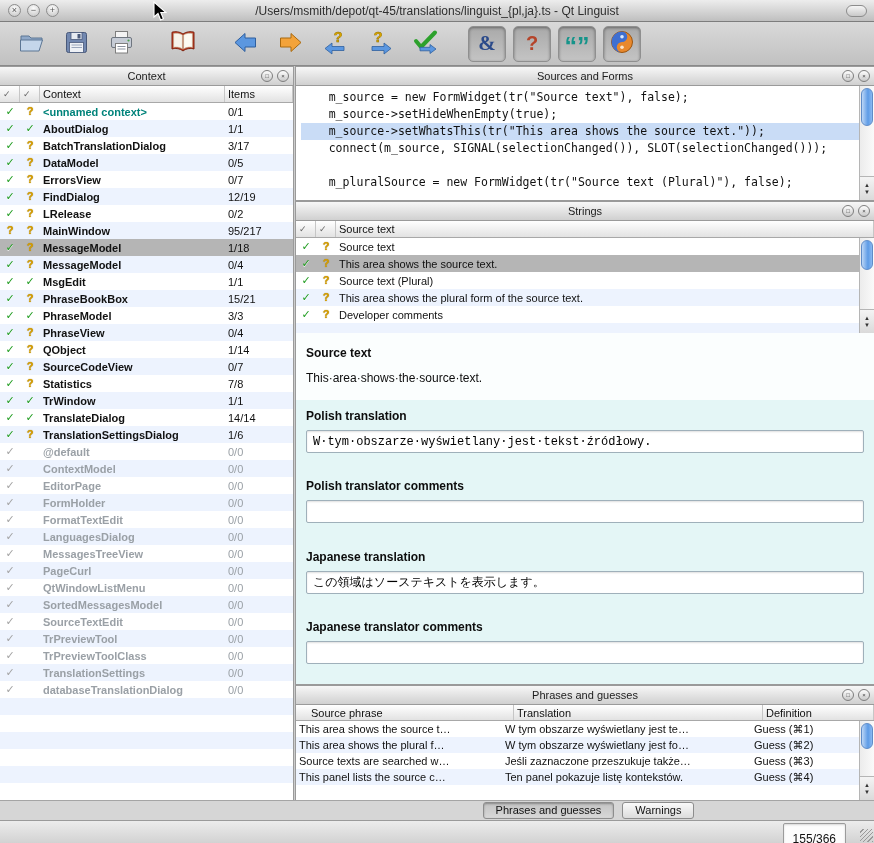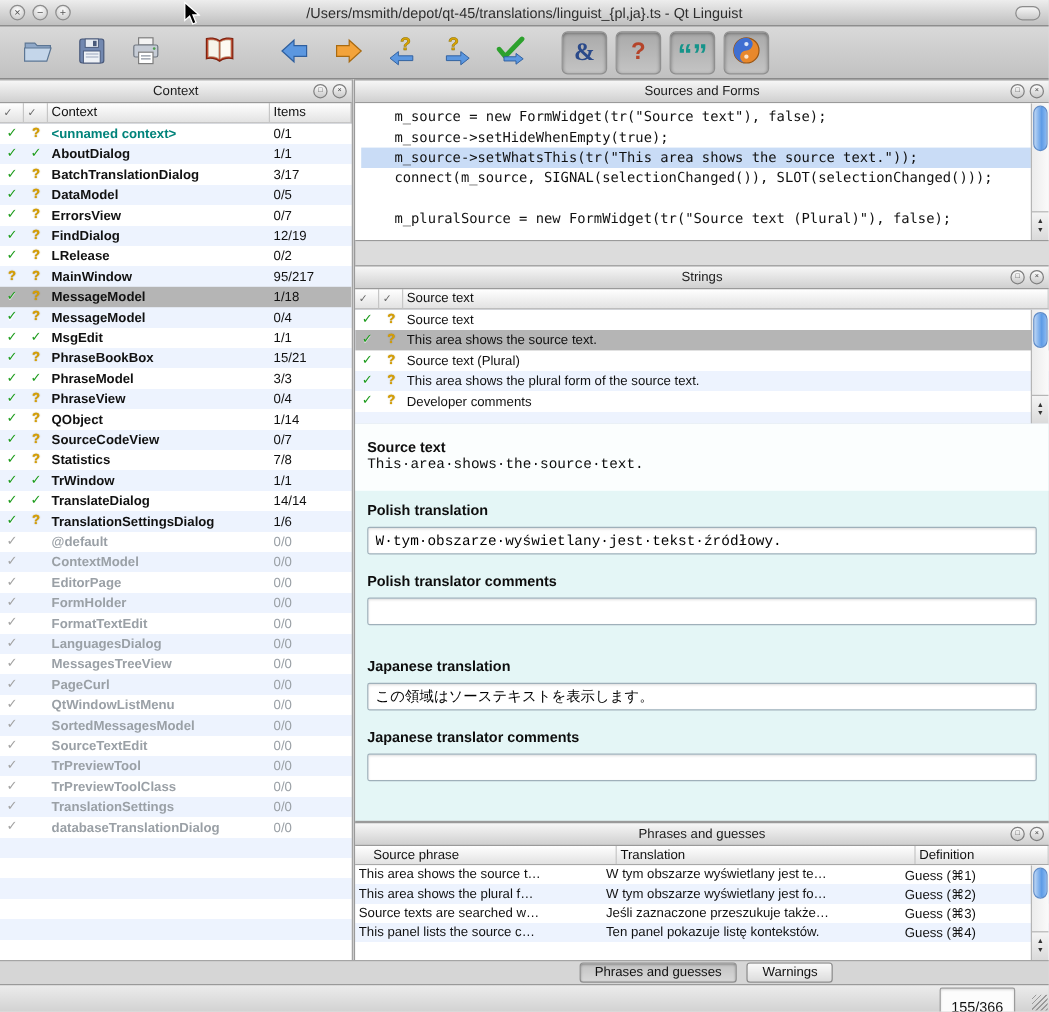--- a/index.html
+++ b/index.html
@@ -87,23 +87,23 @@
           background:linear-gradient(to right,#bcd6f6,#5d9be6 60%,#8ab9f1);border:1px solid #5f8cc8;}
   .varrow-box{position:absolute;bottom:0;left:0;width:100%;height:24px;border-top:1px solid #b5b5b5;
               display:flex;flex-direction:column;align-items:center;justify-content:center;gap:1px;
               font-size:6px;color:#333;background:linear-gradient(#f4f4f4,#dadada);}
 
   
   .editor{flex:1;background:#e4f6f6;border-bottom:1px solid #9a9a9a;overflow:hidden;
           display:flex;flex-direction:column;min-height:0;}
   .ed-source{background:#fbfefe;padding:13px 10px 15px;}
   .ed-label{font-weight:bold;font-size:12px;color:#0d0d0d;}
-  .ed-value{font-size:12px;color:#0d0d0d;font-family:Liberation Mono, monospace;}
+  .ed-value{margin-top:11px;font-size:12px;color:#0d0d0d;}
   .ed-rest{padding:9px 10px 0;}
-  .ed-field{margin-bottom:15px;}
+  .ed-field{margin-bottom:26px;}
   .ed-field.gap-big{margin-top:27px;}
   .ed-input{display:block;width:100%;height:23px;border:1px solid #9fb0ba;border-radius:2px;
             background:#fff;font-size:12px;font-family:Liberation Mono, monospace;padding:2px 6px;margin-top:7px;
             box-shadow:inset 0 1px 2px rgba(0,0,0,.13);}
 
   
   .tabbar{height:20px;flex:none;background:#d6d6d6;border-top:1px solid #a5a5a5;display:flex;align-items:center;}
   .tabbar-spacer{width:303px;flex:none;}
   .tabbar-tabs{flex:1;display:flex;align-items:center;justify-content:center;gap:8px;}
   .btab{font-size:11px;padding:1px 12px 2px;border:1px solid #8d8d8d;border-radius:3px;
@@ -481,21 +481,21 @@
           <div class="vscroll">
             <div class="vthumb" style="top:2px;height:38px;"></div>
             <div class="varrow-box">
                 <span>▲</span>
                 <span>▼</span>
               </div>
           </div>
         </div>
       </div>
 
-      <div class="dock" style="height:132px;margin-top:20px;">
+      <div class="dock" style="height:132px;">
         <div class="dock-title">
           <span>Strings</span>
           <span class="dock-btns">
             <span class="dock-btn">□</span>
             <span class="dock-btn">×</span>
           </span>
         </div>
         <div class="tbl-header str-grid">
           <span class="hcell">
               <span class="hdr-check">✓</span>

